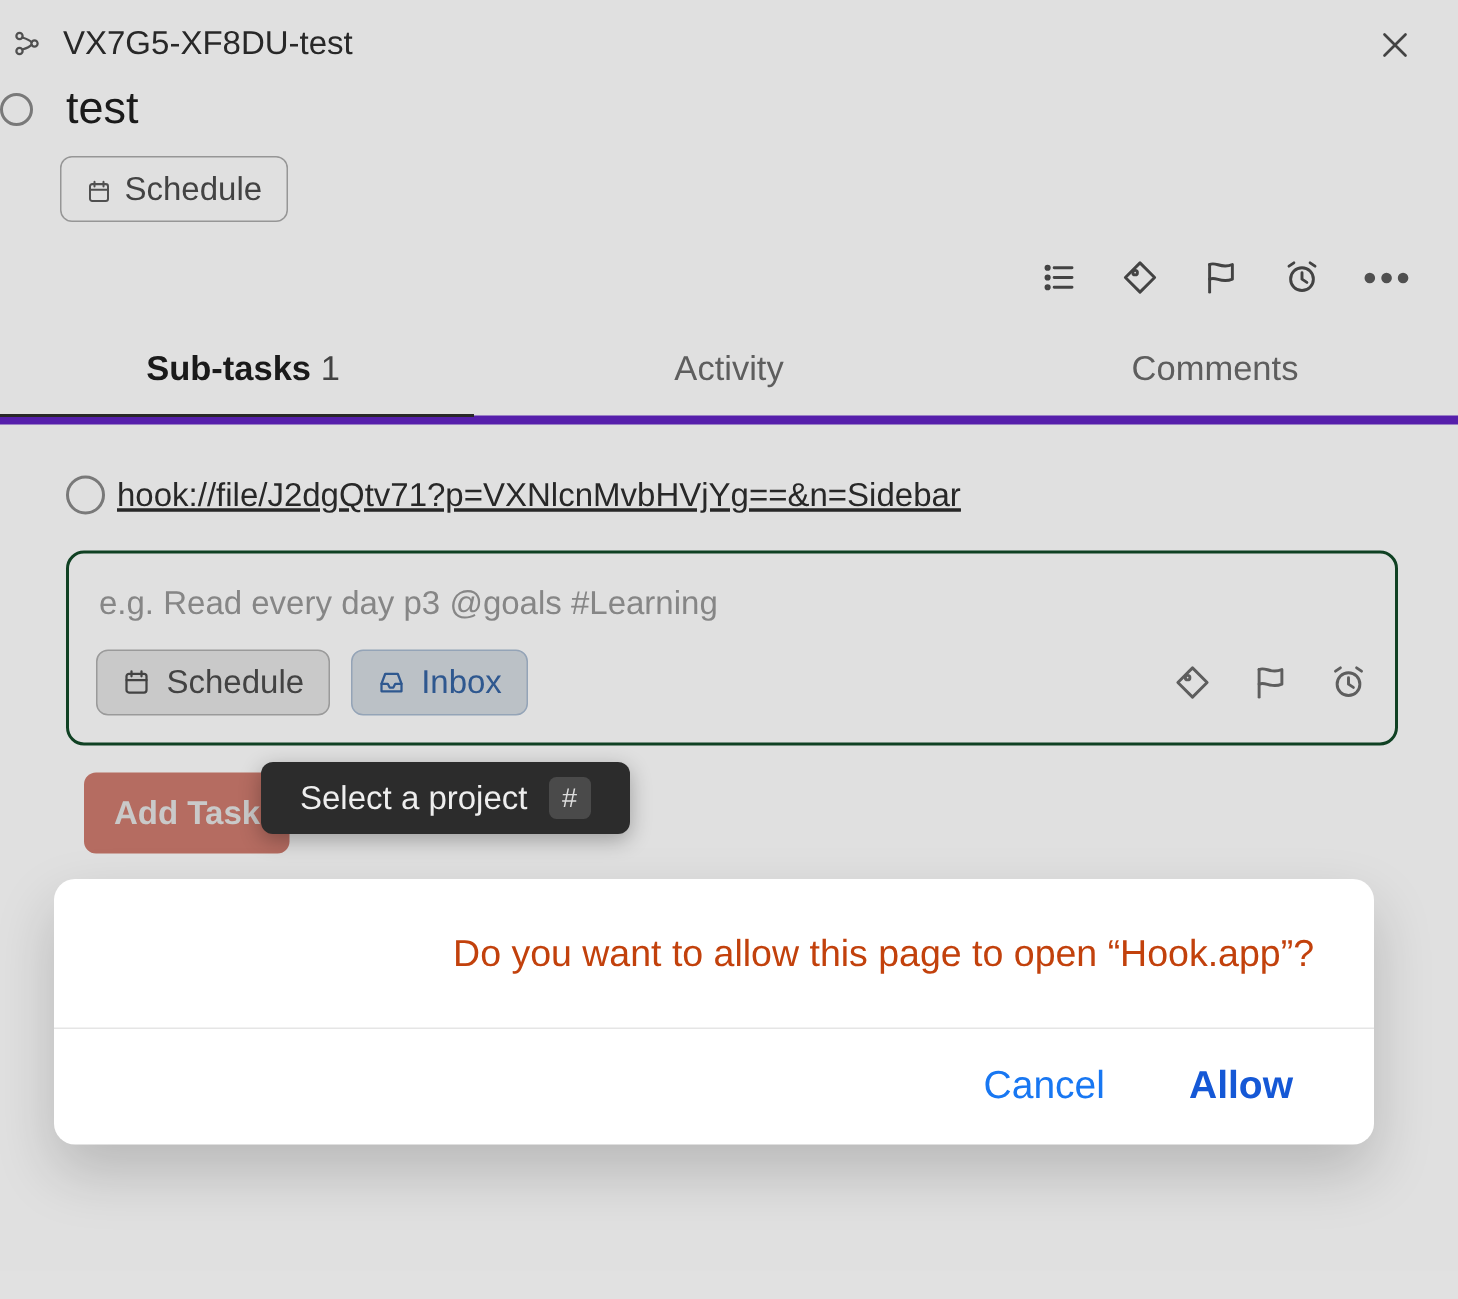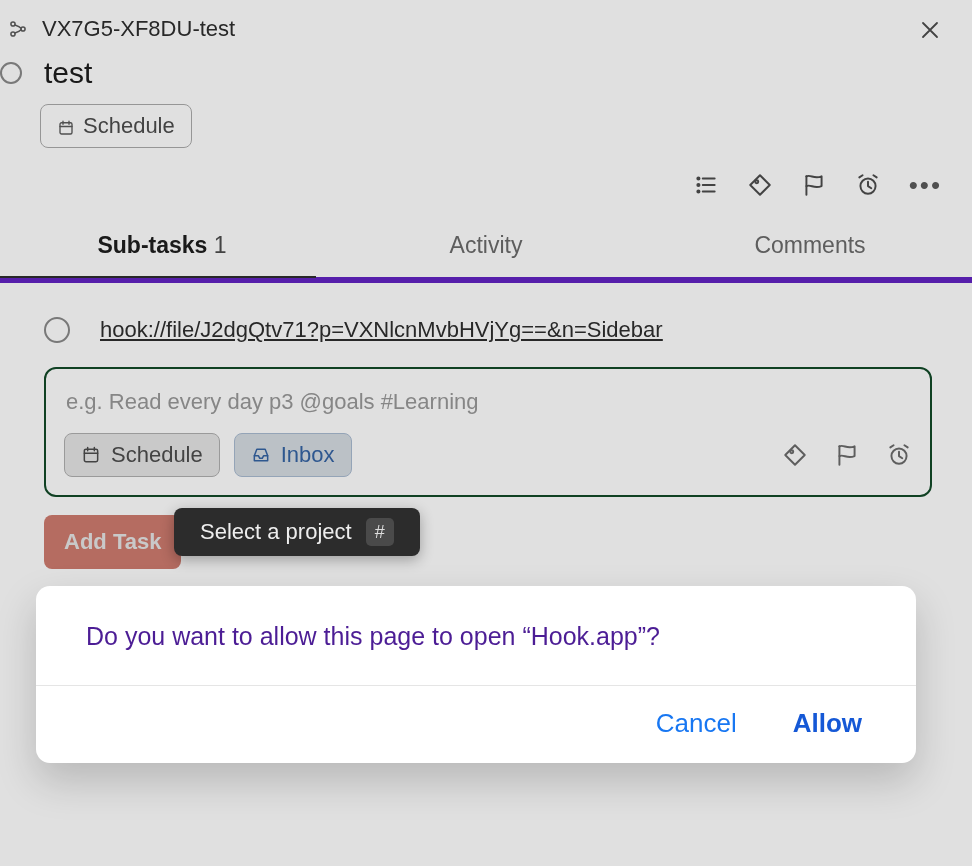--- a/index.html
+++ b/index.html
@@ -36,21 +36,21 @@
 
   
   .tabs { display: flex; border-bottom: 6px solid #6d28d9; margin-top: 8px; }
   .tab { flex: 1; text-align: center; padding: 14px 0 18px; font-size: 23px; color: #777; cursor: pointer; }
   .tab.active { color: #222; font-weight: 600; }
   .tab.active .count { font-weight: 400; color: #555; }
   .tab-underline { position: relative; }
   .tab-underline::after { content: ""; position: absolute; left: 0; bottom: -1px; width: 316px; height: 2px; background: #333; }
 
   
-  .subtask-row { display: flex; align-items: flex-end; gap: 30px; padding: 34px 40px 14px 44px; text-decoration: underline; }
+  .subtask-row { display: flex; align-items: flex-end; gap: 8px; padding: 34px 40px 14px 44px; text-decoration: underline; }
   .check-circle { width: 26px; height: 26px; border: 2px solid #999; border-radius: 50%; flex: 0 0 auto; cursor: pointer; }
   .subtask-link { font-size: 22px; color: #333; text-decoration: underline; }
 
   
   .composer {
     margin: 10px 40px 0 44px;
     border: 2px solid #14532d; border-radius: 12px;
     padding: 16px 18px 18px 18px;
   }
   .composer-input { font-size: 22px; color: #aaa; padding: 4px 0 18px 2px; }
@@ -64,21 +64,21 @@
   }
   .chip .ic { width: 20px; height: 20px; }
   .chip.inbox { color: #3b6fb6; border-color: #bcd0e8; background: #eef4fb; }
   .right-icons { display: flex; gap: 26px; color: #777; }
   .right-icons .ic { width: 26px; height: 26px; cursor: pointer; }
 
   
   .action-row { display: flex; align-items: center; gap: 24px; padding: 18px 0 0 44px; }
   .btn-add {
     background: #e68a7b; color: #fff; font-size: 22px; font-weight: 600;
-    border: none; border-radius: 8px; padding: 14px 20px; cursor: pointer;
+    border: none; border-radius: 8px; padding: 14px 20px; cursor: pointer; margin-left: 12px;
   }
   .btn-cancel-ghost { font-size: 22px; color: #666; background: none; border: none; cursor: pointer; }
 
   
   .tooltip {
     position: absolute; left: 174px; top: 508px;
     background: #2c2c2c; color: #eee; border-radius: 8px;
     padding: 10px 26px; display: flex; align-items: center; gap: 14px;
     font-size: 22px; z-index: 10; box-shadow: 0 4px 14px rgba(0,0,0,0.3);
   }
@@ -89,21 +89,21 @@
 
   
   .modal-backdrop {
     position: absolute; inset: 0; background: rgba(0,0,0,0.10);
   }
   .modal {
     position: absolute; left: 36px; right: 56px; top: 586px;
     background: #fff; border-radius: 14px; box-shadow: 0 18px 40px rgba(0,0,0,0.18);
     overflow: hidden;
   }
-  .modal-body { padding: 36px 40px 34px 50px; font-size: 25px; color: #4c1d95; }
+  .modal-body { padding: 36px 40px 34px 50px; font-size: 25px; color: #c2410c; text-align: right; }
   .modal-sep { height: 1px; background: #e5e5e5; }
   .modal-actions { display: flex; justify-content: flex-end; gap: 56px; padding: 22px 54px 24px; }
   .modal-btn { background: none; border: none; font-size: 26px; cursor: pointer; }
   .modal-btn.cancel { color: #1877f2; font-weight: 400; }
   .modal-btn.allow  { color: #1558d6; font-weight: 600; }
 
   
   svg { fill: none; stroke: currentColor; stroke-width: 1.8; stroke-linecap: round; stroke-linejoin: round; }
 </style>
 </head>

